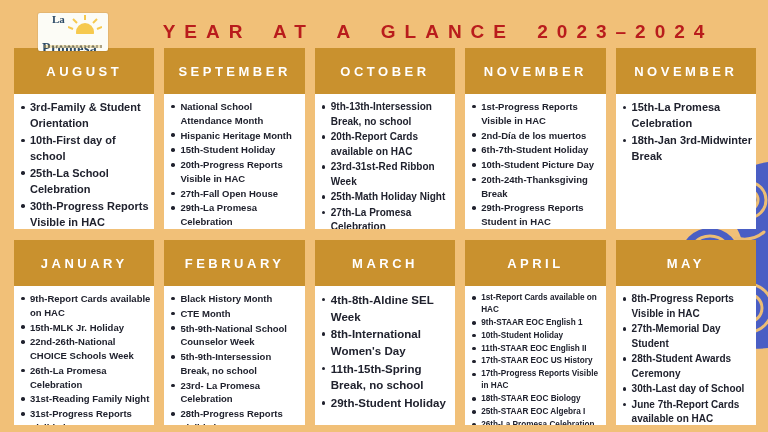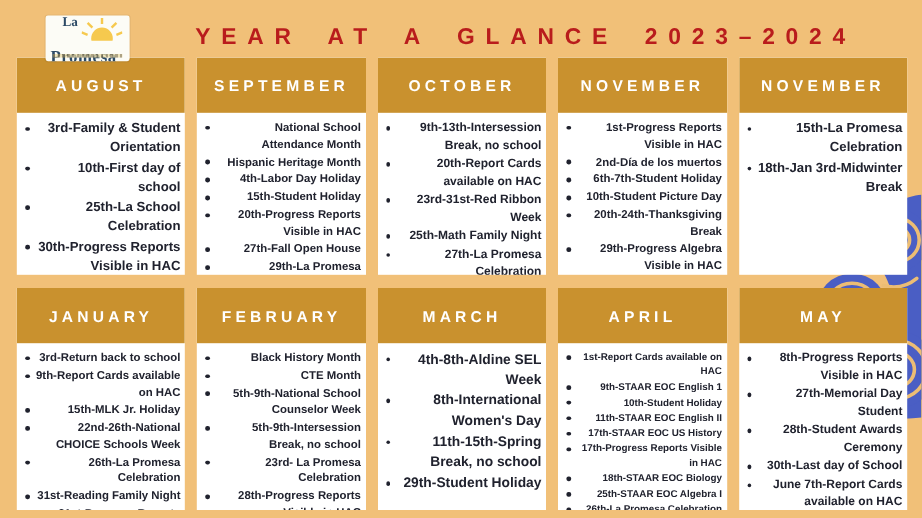--- a/index.html
+++ b/index.html
@@ -100,21 +100,20 @@
     margin: 6px 2px 0 4px;
     padding: 0 2px;
     color: #20222e;
     font-weight: 700;
     line-height: 1.45;
   }
   ul.events li {
     position: relative;
     padding-left: 10px;
     margin-bottom: 1px;
-    text-align: right;
   }
   ul.events li::before {
     content: "";
     position: absolute;
     left: 1px; top: 0.52em;
     width: 3.5px; height: 3.5px;
     border-radius: 50%;
     background: currentColor;
   }
 </style>
@@ -177,67 +176,65 @@
         <li>30th-Progress Reports Visible in HAC</li>
       </ul>
     </section>
     <section class="card">
       <div class="card-header">
         <span>SEPTEMBER</span>
       </div>
       <ul class="events" style="font-size: 9.5px;">
         <li>National School Attendance Month</li>
         <li>Hispanic Heritage Month</li>
-        <li>4th-Labor Day Holiday</li>
         <li>15th-Student Holiday</li>
         <li>20th-Progress Reports Visible in HAC</li>
         <li>27th-Fall Open House</li>
         <li>29th-La Promesa Celebration</li>
       </ul>
     </section>
     <section class="card">
       <div class="card-header">
         <span>OCTOBER</span>
       </div>
       <ul class="events" style="font-size: 10px;">
         <li>9th-13th-Intersession Break, no school</li>
         <li>20th-Report Cards available on HAC</li>
         <li>23rd-31st-Red Ribbon Week</li>
-        <li>25th-Math Family Night</li>
+        <li>25th-Math Holiday Night</li>
         <li>27th-La Promesa Celebration</li>
       </ul>
     </section>
     <section class="card">
       <div class="card-header">
         <span>NOVEMBER</span>
       </div>
       <ul class="events" style="font-size: 9.5px;">
         <li>1st-Progress Reports Visible in HAC</li>
         <li>2nd-Día de los muertos</li>
         <li>6th-7th-Student Holiday</li>
         <li>10th-Student Picture Day</li>
         <li>20th-24th-Thanksgiving Break</li>
-        <li>29th-Progress Algebra Visible in HAC</li>
+        <li>29th-Progress Reports Student in HAC</li>
       </ul>
     </section>
     <section class="card">
       <div class="card-header">
         <span>NOVEMBER</span>
       </div>
       <ul class="events" style="font-size: 11px;">
         <li>15th-La Promesa Celebration</li>
         <li>18th-Jan 3rd-Midwinter Break</li>
       </ul>
     </section>
     <section class="card">
       <div class="card-header">
         <span>JANUARY</span>
       </div>
       <ul class="events" style="font-size: 9.5px;">
-        <li>3rd-Return back to school</li>
         <li>9th-Report Cards available on HAC</li>
         <li>15th-MLK Jr. Holiday</li>
         <li>22nd-26th-National CHOICE Schools Week</li>
         <li>26th-La Promesa Celebration</li>
         <li>31st-Reading Family Night</li>
         <li>31st-Progress Reports Visible in HAC</li>
       </ul>
     </section>
     <section class="card">
       <div class="card-header">

